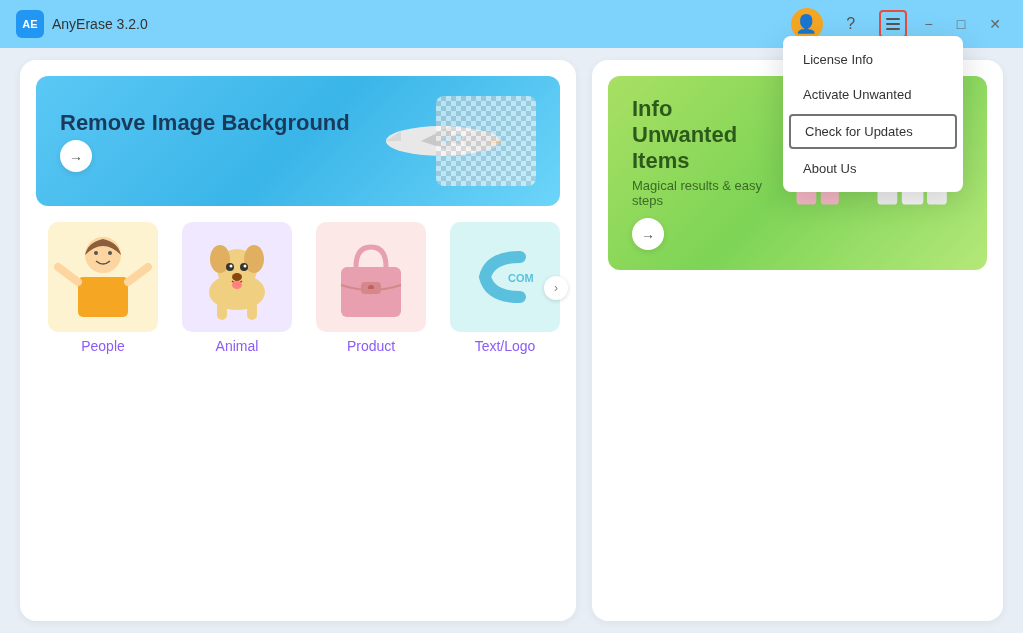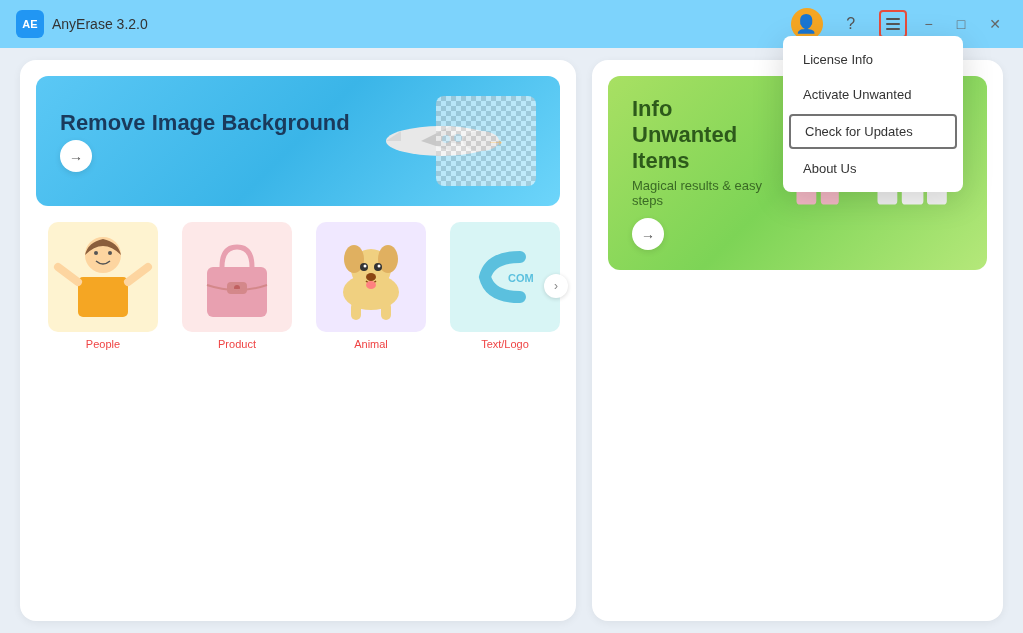--- a/index.html
+++ b/index.html
@@ -220,22 +220,22 @@
       width: 100%;
       aspect-ratio: 1;
       border-radius: 10px;
       overflow: hidden;
       display: flex;
       align-items: center;
       justify-content: center;
       position: relative;
     }
     .item-label {
-      font-size: 11px;
-      color: #ef4444;
+      font-size: 14px;
+      color: #8b5cf6;
     }
 
     
     .thumb-people { background: #fef3d0; }
     .thumb-product { background: #fde8e8; }
     .thumb-animal { background: #f0e8ff; }
     .thumb-textlogo { background: #d8f5f5; }
 
     
     .dropdown-menu {
@@ -367,37 +367,20 @@
             <path d="M48 34 Q55 40 62 34" stroke="#555" stroke-width="1.5" fill="none"></path>
 
             <line x1="30" y1="55" x2="10" y2="40" stroke="#fdd5a0" stroke-width="8" stroke-linecap="round"></line>
             <line x1="80" y1="55" x2="100" y2="40" stroke="#fdd5a0" stroke-width="8" stroke-linecap="round"></line>
           </svg>
         </div>
         <span class="item-label">People</span>
       </div>
 
       <div class="item-card">
-        <div class="item-thumb thumb-product">
-          <svg width="110" height="100" viewBox="0 0 110 100">
-
-            <rect x="25" y="40" width="60" height="50" rx="6" fill="#e8a0b0"></rect>
-
-            <path d="M40 40 Q40 20 55 20 Q70 20 70 40" stroke="#e8a0b0" stroke-width="5" fill="none"></path>
-
-            <rect x="45" y="55" width="20" height="12" rx="4" fill="#d4888a"></rect>
-            <circle cx="55" cy="61" r="3" fill="#c06060"></circle>
-
-            <path d="M25 58 Q55 68 85 58" stroke="#d4888a" stroke-width="2" fill="none"></path>
-          </svg>
-        </div>
-        <span class="item-label">Product</span>
-      </div>
-
-      <div class="item-card">
         <div class="item-thumb thumb-animal">
           <svg width="110" height="100" viewBox="0 0 110 100">
 
             <ellipse cx="55" cy="65" rx="28" ry="18" fill="#f0d080"></ellipse>
 
             <circle cx="55" cy="42" r="20" fill="#f0d080"></circle>
 
             <ellipse cx="38" cy="32" rx="10" ry="14" fill="#e0b060"></ellipse>
             <ellipse cx="72" cy="32" rx="10" ry="14" fill="#e0b060"></ellipse>
 
@@ -410,20 +393,37 @@
 
             <path d="M50 54 Q55 59 60 54" stroke="#8B4513" stroke-width="1.5" fill="none"></path>
 
             <ellipse cx="55" cy="58" rx="5" ry="4" fill="#ff8080"></ellipse>
 
             <rect x="35" y="75" width="10" height="18" rx="5" fill="#f0d080"></rect>
             <rect x="65" y="75" width="10" height="18" rx="5" fill="#f0d080"></rect>
           </svg>
         </div>
         <span class="item-label">Animal</span>
+      </div>
+
+      <div class="item-card">
+        <div class="item-thumb thumb-product">
+          <svg width="110" height="100" viewBox="0 0 110 100">
+
+            <rect x="25" y="40" width="60" height="50" rx="6" fill="#e8a0b0"></rect>
+
+            <path d="M40 40 Q40 20 55 20 Q70 20 70 40" stroke="#e8a0b0" stroke-width="5" fill="none"></path>
+
+            <rect x="45" y="55" width="20" height="12" rx="4" fill="#d4888a"></rect>
+            <circle cx="55" cy="61" r="3" fill="#c06060"></circle>
+
+            <path d="M25 58 Q55 68 85 58" stroke="#d4888a" stroke-width="2" fill="none"></path>
+          </svg>
+        </div>
+        <span class="item-label">Product</span>
       </div>
 
       <div class="item-card">
         <div class="item-thumb thumb-textlogo">
           <svg width="110" height="100" viewBox="0 0 110 100">
 
             <path d="M70 30 Q40 30 35 50 Q40 70 70 70" stroke="#5bc0de" stroke-width="12" fill="none" stroke-linecap="round"></path>
 
             <text x="58" y="55" fill="#5bc0de" font-size="11" font-weight="bold">COM</text>
           </svg>

